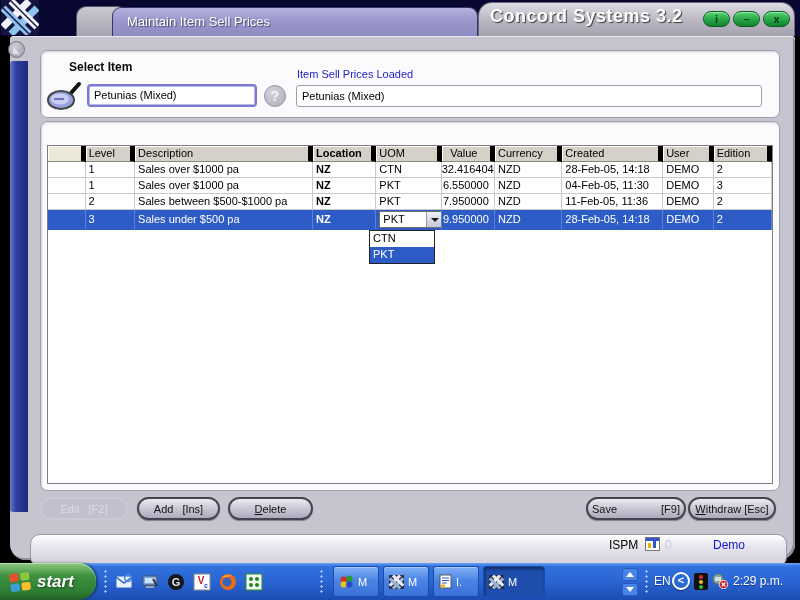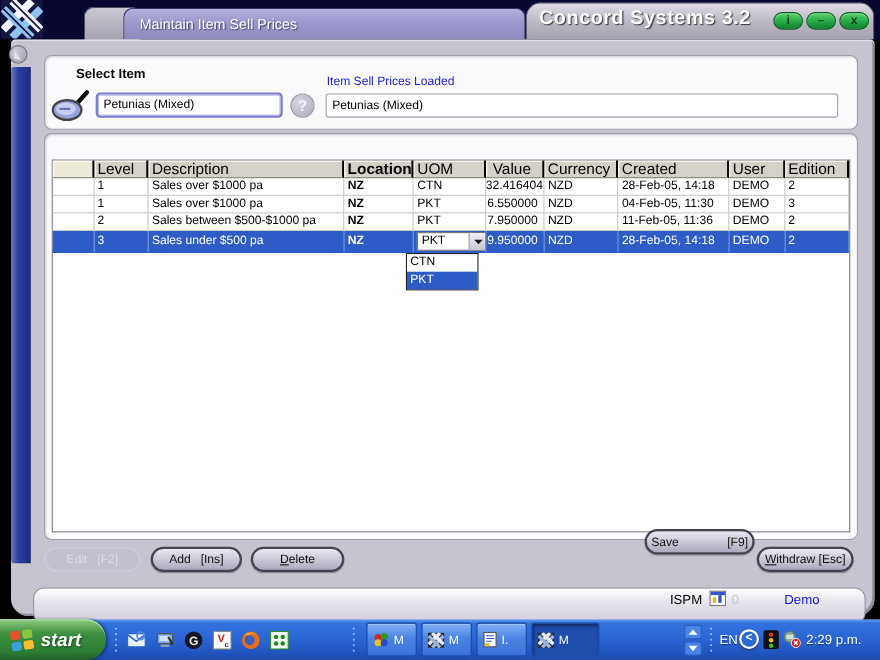--- a/index.html
+++ b/index.html
@@ -53,22 +53,22 @@
   .status-msg{left:256px;top:17px;font-size:11px;color:#2222cc;}
   .loaded-field{left:255px;top:34px;width:466px;height:22px;background:#fff;
                 border:1px solid #a09eaa;border-radius:3px;box-sizing:border-box;
                 font-size:11px;line-height:20px;padding-left:5px;color:#000;}
 
   
   .section-title{left:8px;top:6px;font-size:11.5px;letter-spacing:4px;color:#111;}
   .grid{left:6px;top:23px;width:726px;height:339px;background:#fff;
         border:1px solid #7e7c88;box-sizing:border-box;}
   .hrow,.drow{display:flex;}
-  .hc{height:16px;background:#d5d1c9;border-right:2px solid #000000;border-bottom:1px solid #8a887e;
-      box-shadow:inset 1px 1px 0 #fffef6;font-size:14px;line-height:15px;
+  .hc{height:16px;background:#d5d1c9;border-right:5px solid #000000;border-bottom:1px solid #8a887e;
+      box-shadow:inset 1px 1px 0 #fffef6;font-size:11px;line-height:15px;
       padding-left:3px;box-sizing:border-box;color:#000;overflow:hidden;white-space:nowrap;}
   .hc.beige{background:#ece9d8;}
   .dc{height:16px;border-right:1px solid #c9c9c9;border-bottom:1px solid #c9c9c9;
       font-size:11px;line-height:15px;padding-left:3px;box-sizing:border-box;
       color:#000;overflow:hidden;white-space:nowrap;}
   .num{text-align:right;padding-right:4px;padding-left:0;}
   .w0{width:38px;} .w1{width:50px;} .w2{width:180px;} .w3{width:64px;font-weight:bold;} .w4{width:66px;}
   .w5{width:54px;text-align:center;} .w6{width:68px;} .w7{width:102px;} .w8{width:51px;} .w9{width:59px;}
   .sel .dc{height:20px;line-height:19px;background:#2e5cc6;color:#fff;
            border-right:1px solid rgba(255,255,255,.22);border-bottom:1px solid #2e5cc6;}
@@ -260,21 +260,21 @@
       <span>[F2]</span>
   </div>
   <div class="abs pill" style="left:127px;top:461px;width:83px;">
     <span>Add</span>
       <span>[Ins]</span>
   </div>
   <div class="abs pill" style="left:218px;top:461px;width:85px;gap:0;">
     <span class="u">D</span>
       <span>elete</span>
   </div>
-  <div class="abs pill" style="left:576px;top:445px;width:100px;gap:44px;">
+  <div class="abs pill" style="left:576px;top:461px;width:100px;gap:44px;">
     <span>Save</span>
       <span>[F9]</span>
   </div>
   <div class="abs pill" style="left:678px;top:461px;width:88px;gap:3px;">
     <span style="display:flex;">
         <span class="u">W</span>
         <span>ithdraw</span>
       </span>
     <span>[Esc]</span>
   </div>

